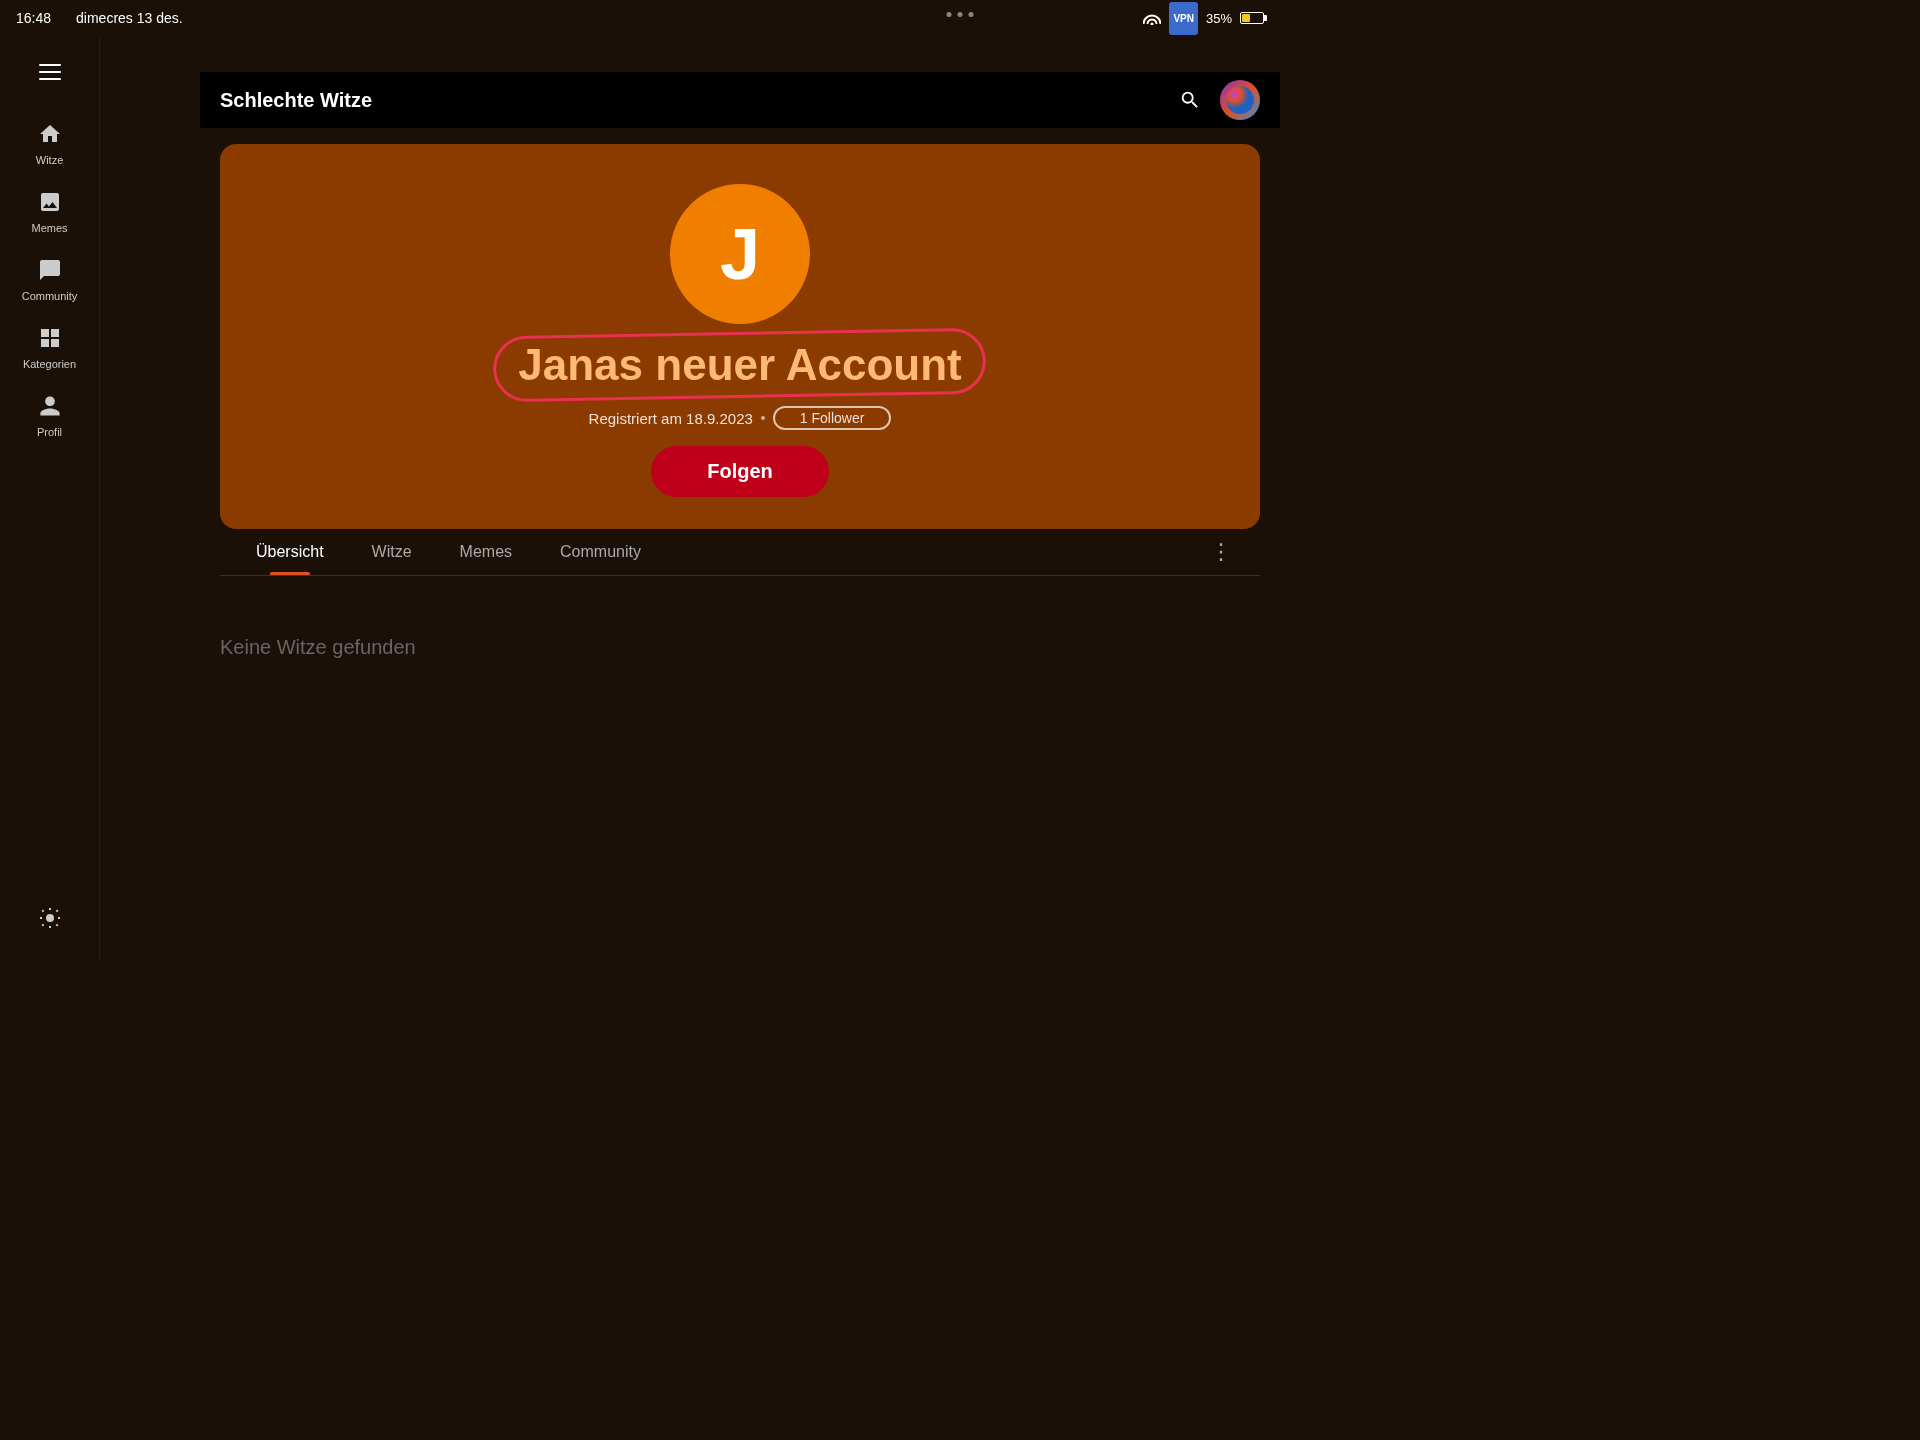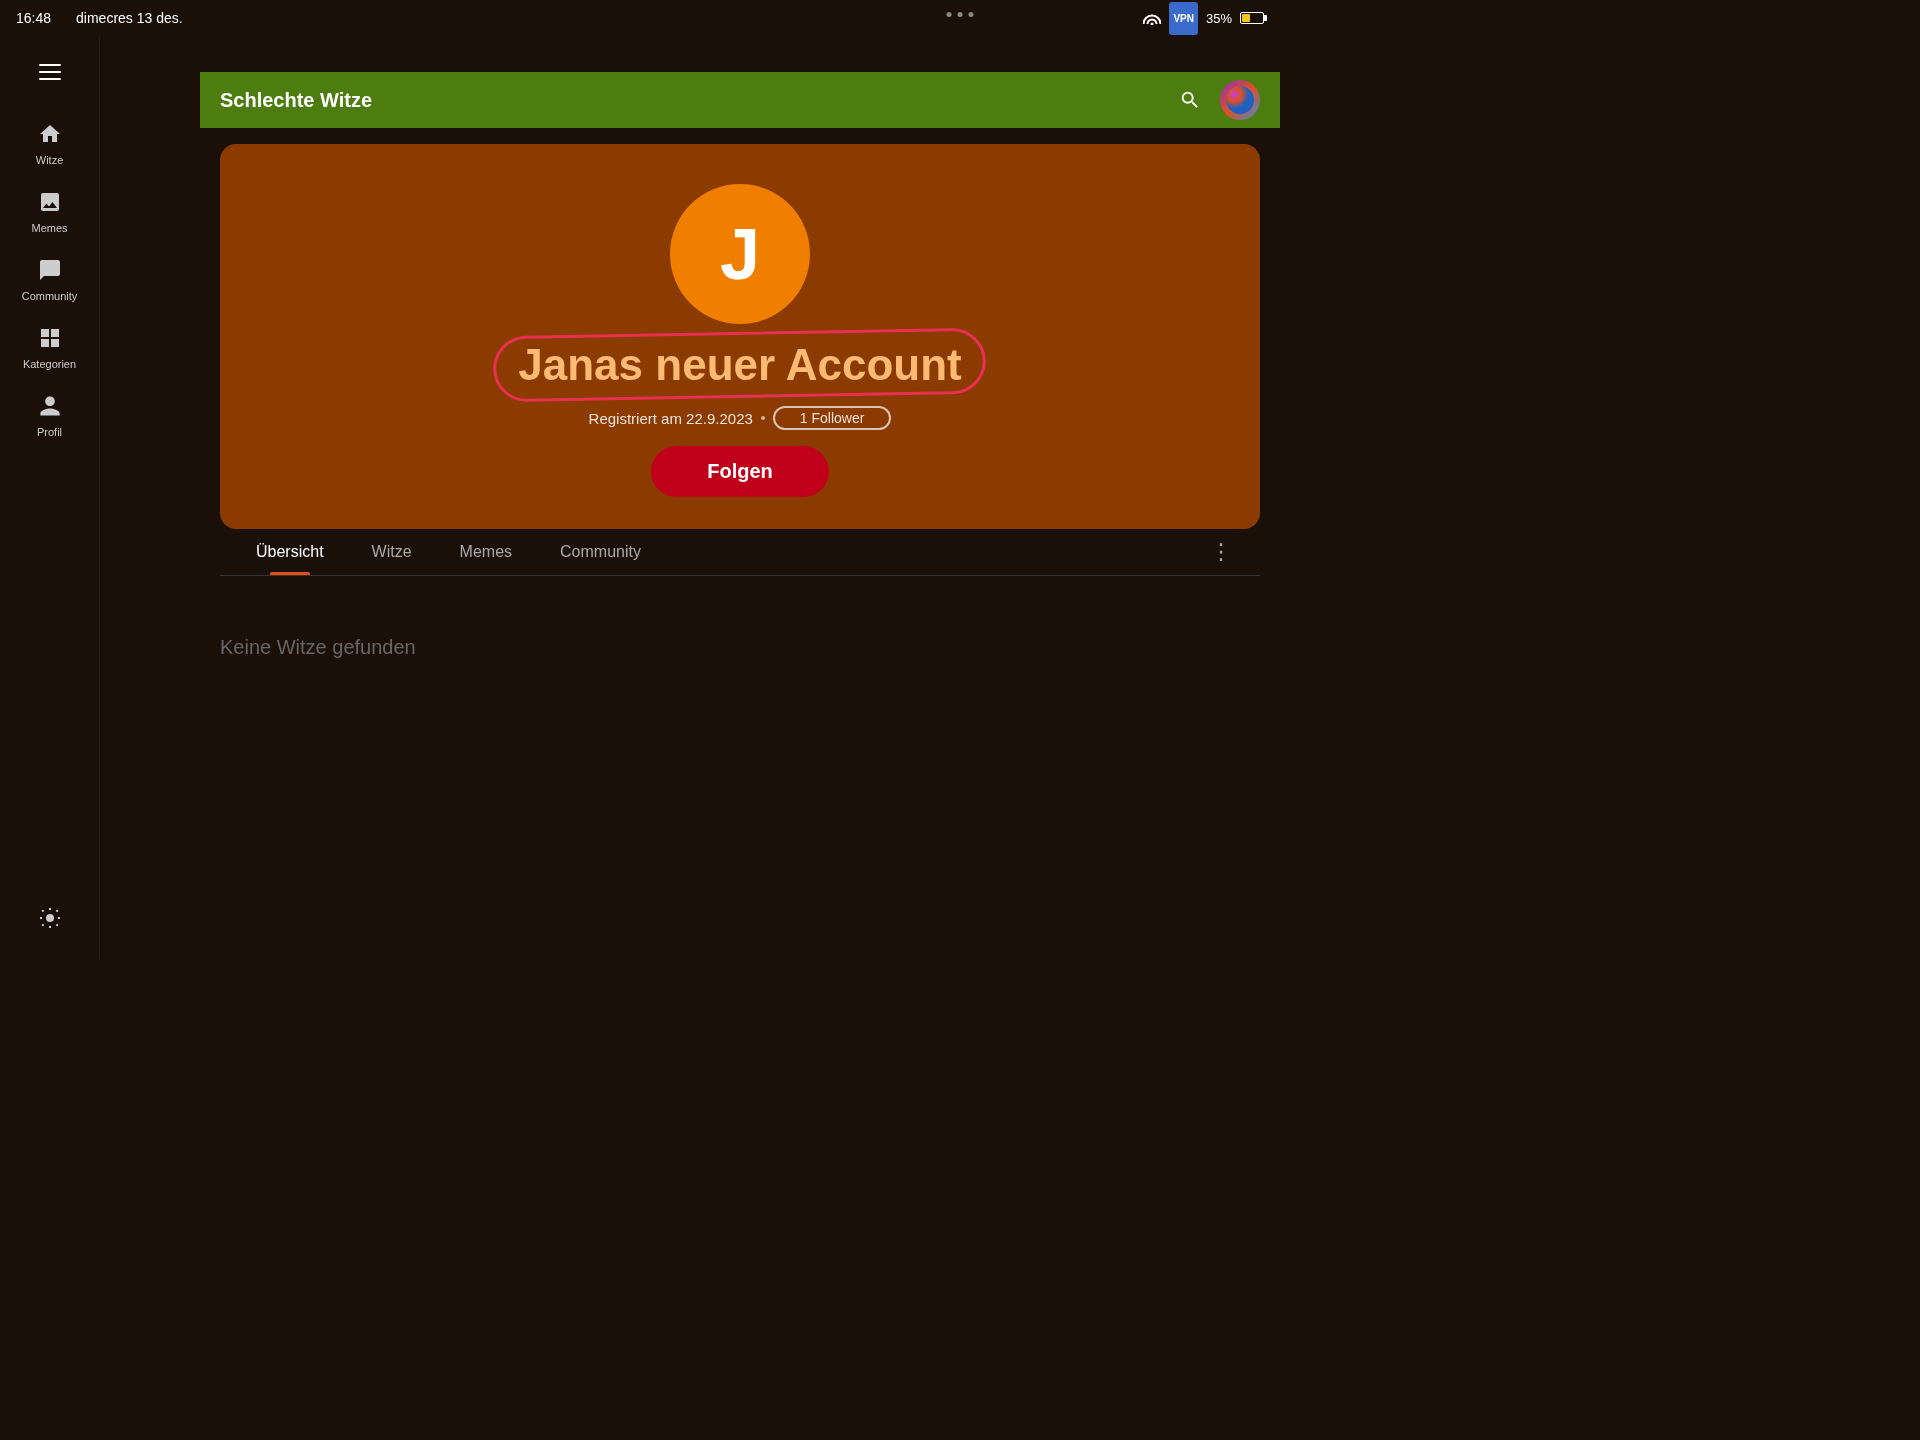--- a/index.html
+++ b/index.html
@@ -138,21 +138,21 @@
       margin-top: auto;
     }
 
     
     .top-bar {
       position: absolute;
       left: 100px;
       right: 0;
       top: 36px;
       height: 56px;
-      background: #4d7c0f;
+      background: #000000;
       display: flex;
       align-items: center;
       padding: 0 20px;
       gap: 16px;
     }
     .top-bar-title {
       font-size: 20px;
       font-weight: 600;
       color: #fff;
       flex: 1;
@@ -462,21 +462,21 @@
         <div class="profile-avatar">
           <span>J</span>
         </div>
 
         <div class="profile-name-wrapper">
           <div class="profile-name-highlight"></div>
           <span class="profile-name">Janas neuer Account</span>
         </div>
 
         <div class="profile-meta">
-          <span>Registriert am 22.9.2023</span>
+          <span>Registriert am 18.9.2023</span>
           <span class="dot"></span>
           <span class="follower-badge">1 Follower</span>
         </div>
 
         <button class="follow-btn">Folgen</button>
       </div>
 
       <div class="tabs-bar">
         <div class="tab-item active">
           <span>Übersicht</span>

